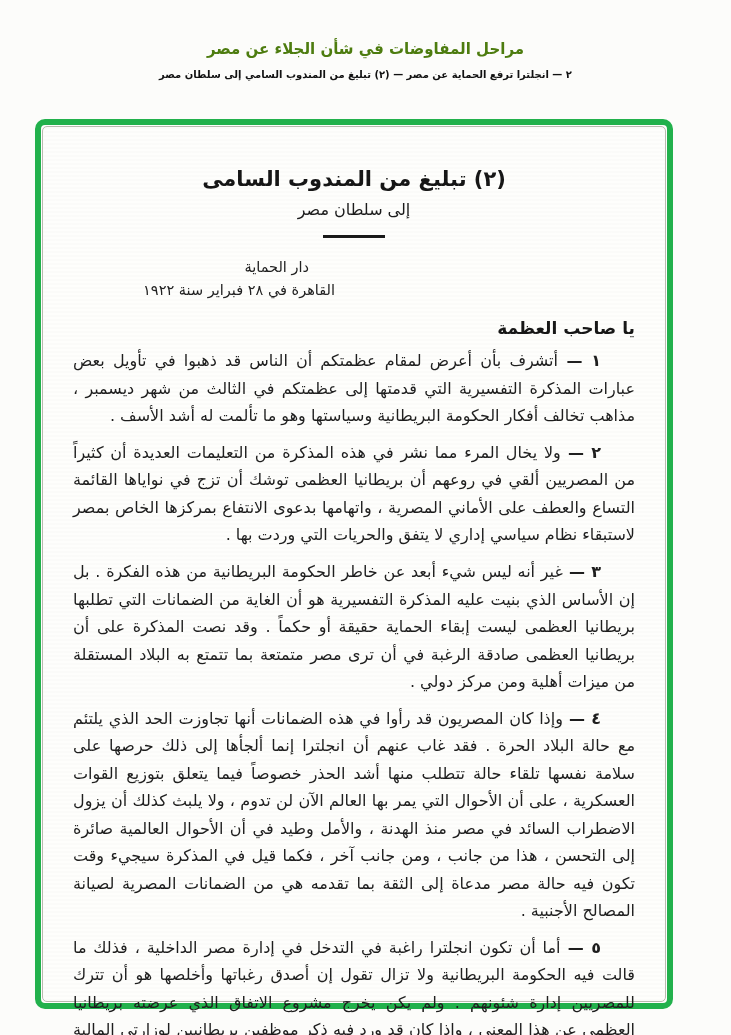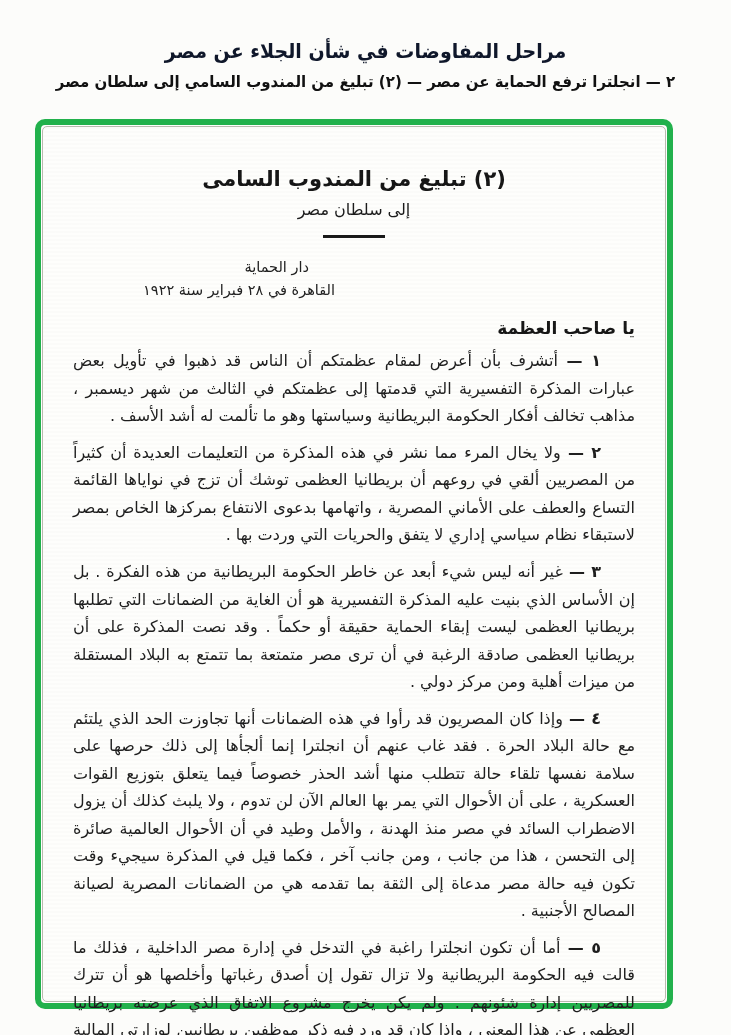--- a/index.html
+++ b/index.html
@@ -9,26 +9,26 @@
     font-family:"DejaVu Sans", sans-serif;
     color:#1b1b1b;
     position:relative;
     overflow:hidden;
   }
   .page-header{
     position:absolute;top:40px;left:0;right:0;
     text-align:center;direction:rtl;
   }
   .page-header .h1{
-    font-size:19px;font-weight:bold;letter-spacing:.5px;
-    color:#0f172a;margin-bottom:11px;
+    font-size:15px;font-weight:bold;letter-spacing:.5px;
+    color:#4d7c0f;margin-bottom:11px;
     transform:scaleY(1.05);
   }
   .page-header .h2{
-    font-size:15px;font-weight:bold;letter-spacing:.3px;
+    font-size:10px;font-weight:bold;letter-spacing:.3px;
     color:#111;white-space:nowrap;
     transform:scaleY(1.05);
     text-align:center;
   }
   .frame{
     position:absolute;left:35px;top:119px;
     width:626px;height:878px;
     border:6px solid #22b14c;
     border-radius:10px;
     background:#fefefc;

